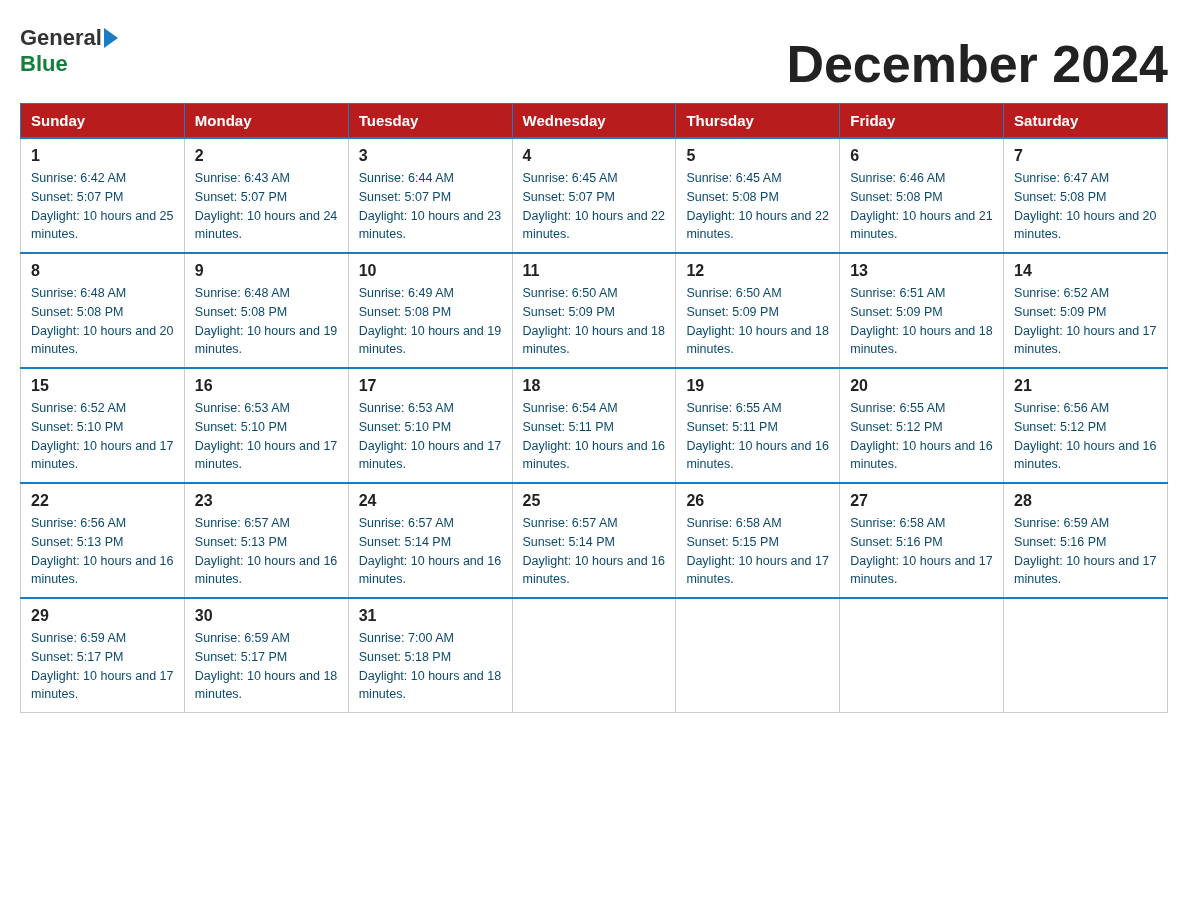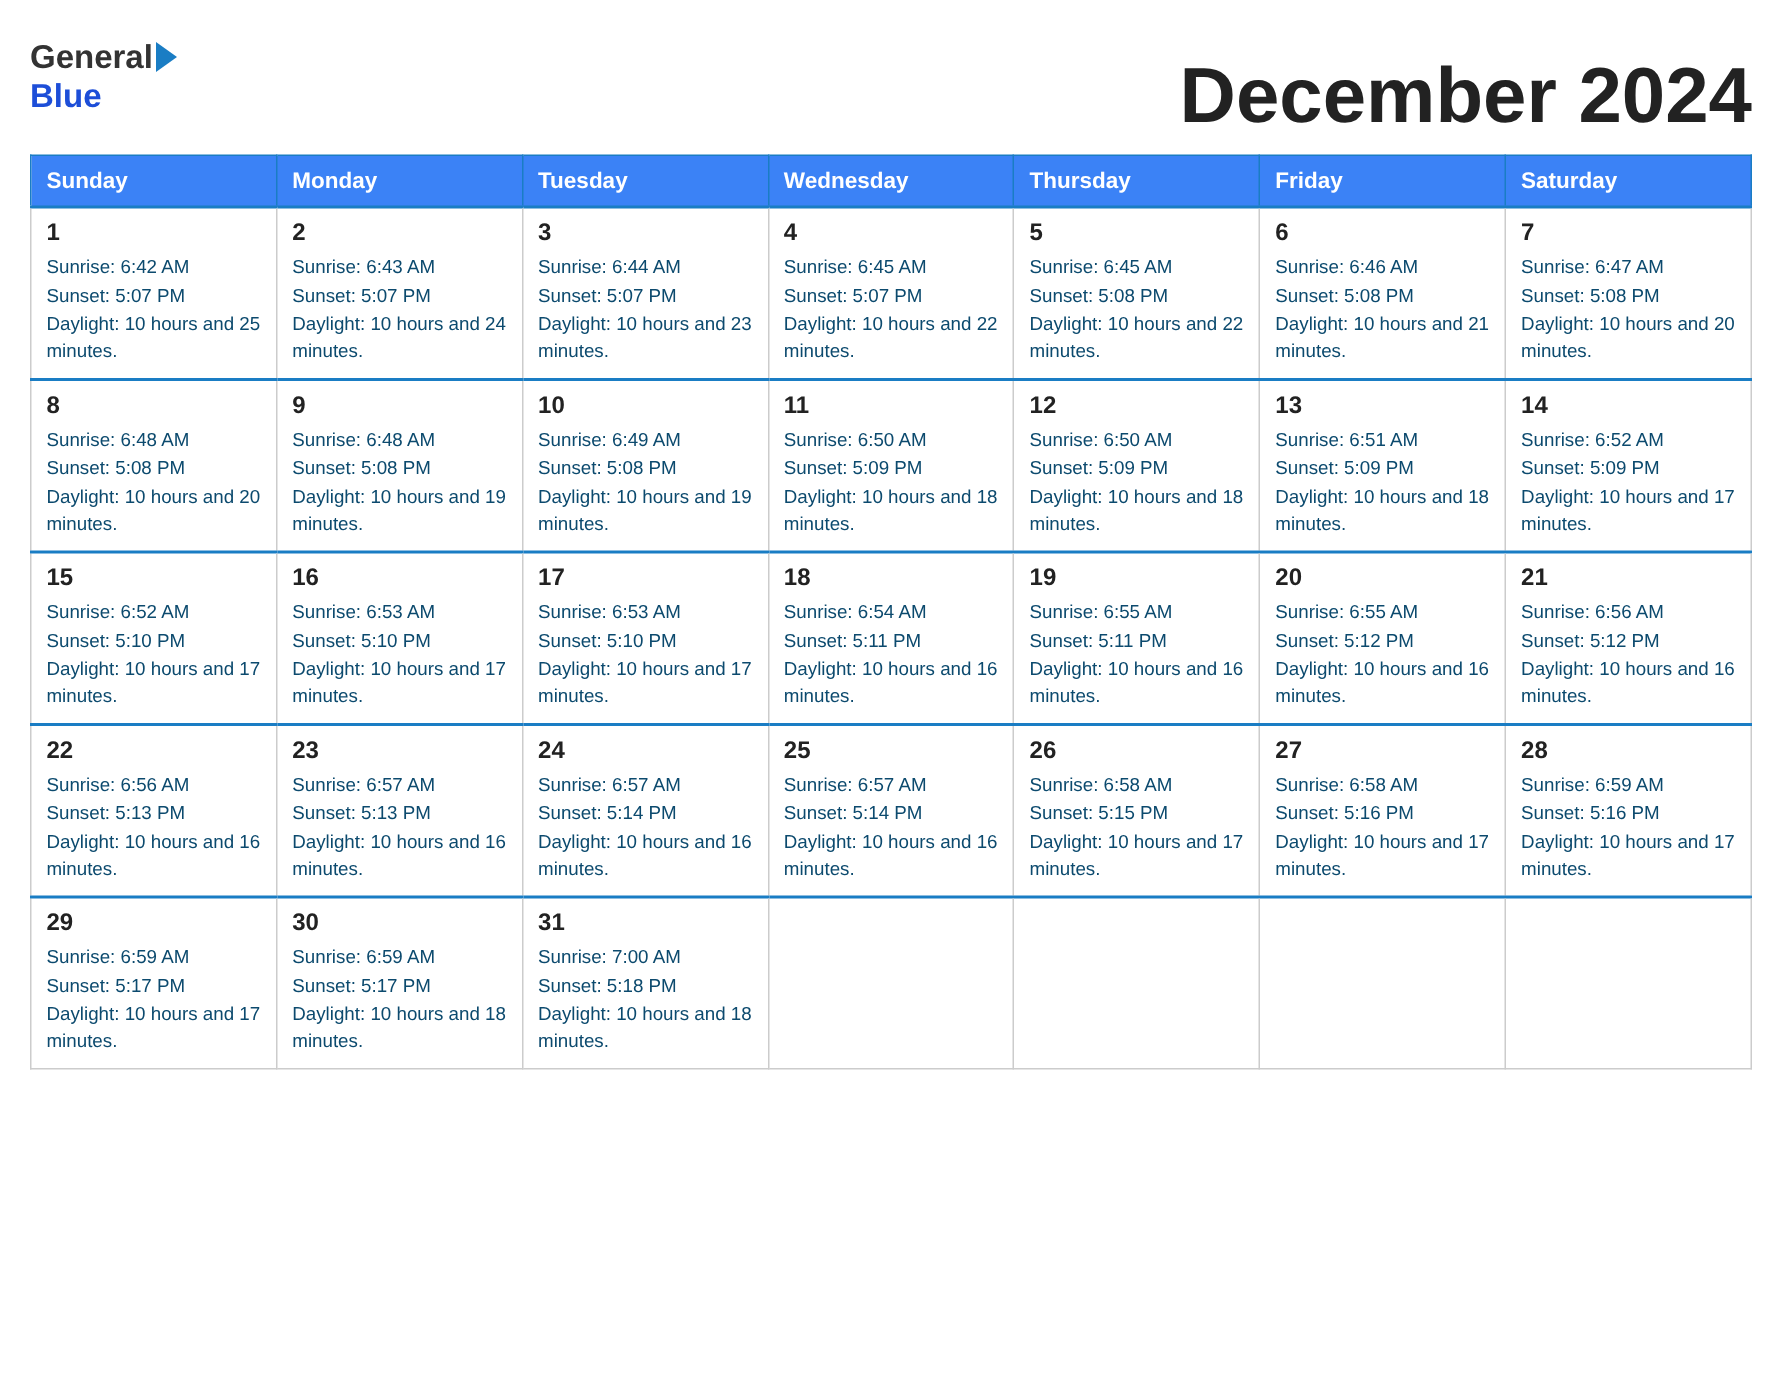--- a/index.html
+++ b/index.html
@@ -33,21 +33,21 @@
     .logo-arrow {
       display: inline-block;
       width: 0;
       height: 0;
       border-left: 14px solid #1a7dc4;
       border-top: 10px solid transparent;
       border-bottom: 10px solid transparent;
       margin: 0 2px;
       vertical-align: middle;
     }
-    .logo-blue { color: #1d4ed8; font-size: 22px; font-weight: bold; }
+    .logo-blue { color: #15803d; font-size: 22px; font-weight: bold; }
     .title-block {
       text-align: right;
     }
     .month-title {
       font-size: 52px;
       font-weight: bold;
       color: #222;
       line-height: 1.1;
       margin-top: 16px;
     }
@@ -55,21 +55,21 @@
       font-size: 20px;
       color: #444;
       margin-top: 4px;
     }
     .calendar {
       width: 100%;
       border-collapse: collapse;
       margin-top: 8px;
     }
     .calendar th {
-      background: #3b82f6;
+      background: #b91c1c;
       color: #fff;
       font-size: 15px;
       font-weight: bold;
       padding: 8px 10px;
       text-align: left;
       border: 1px solid #1a7dc4;
     }
     .calendar td {
       vertical-align: top;
       padding: 8px 10px;

